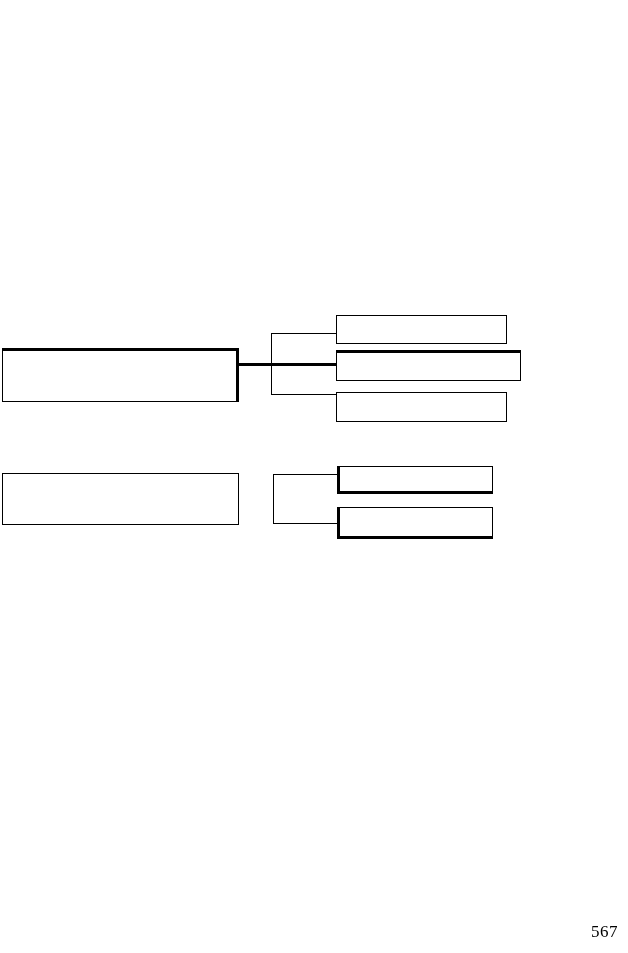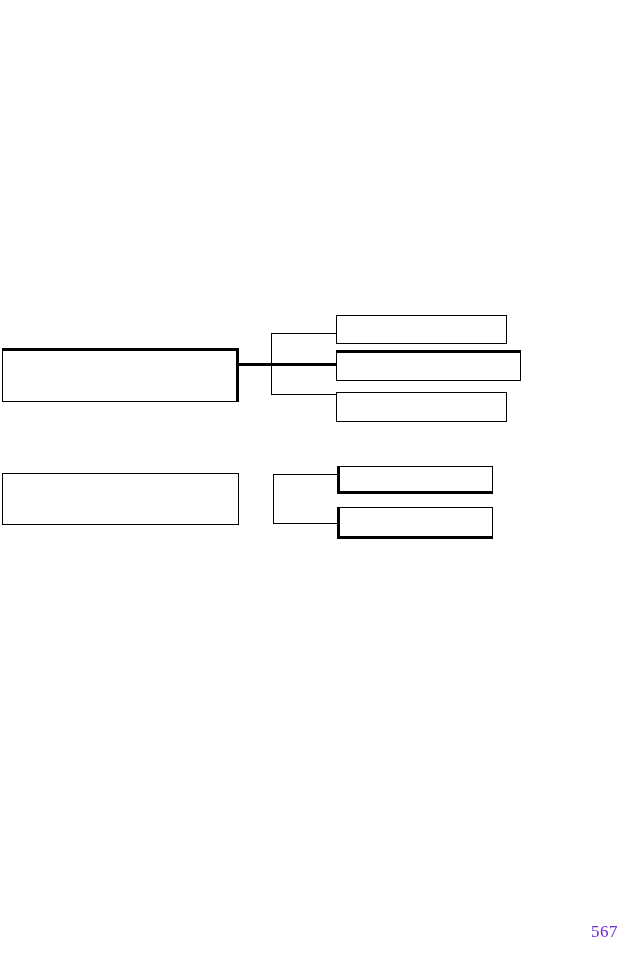--- a/index.html
+++ b/index.html
@@ -47,21 +47,21 @@
   }
   .conn-h-thin  { height: 1px; }
   .conn-h-thick { height: 3px; }
   .conn-v-thin  { width: 1px; }
 
   
   .folio {
     position: absolute;
     font-family: "Liberation Serif", serif;
     font-size: 17px;
-    color: #6d28d9;
+    color: #000000;
     letter-spacing: 0.5px;
   }
 </style>
 </head>
 <body>
 
 <div id="page">
 
   <div class="node edge-top-thick edge-right-thick" style="left:2px; top:348px; width:237px; height:54px;"></div>
 

